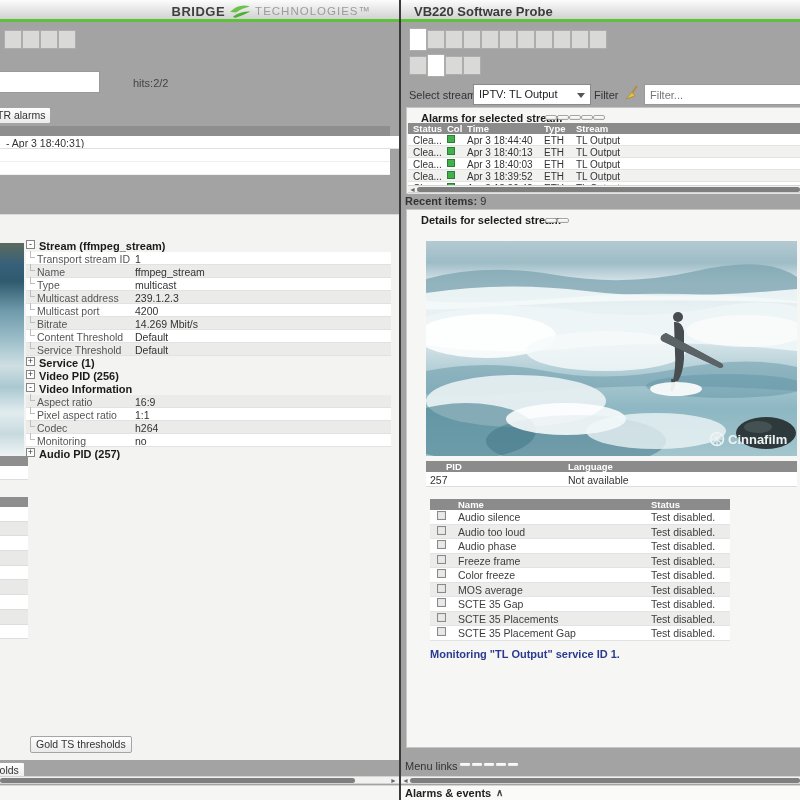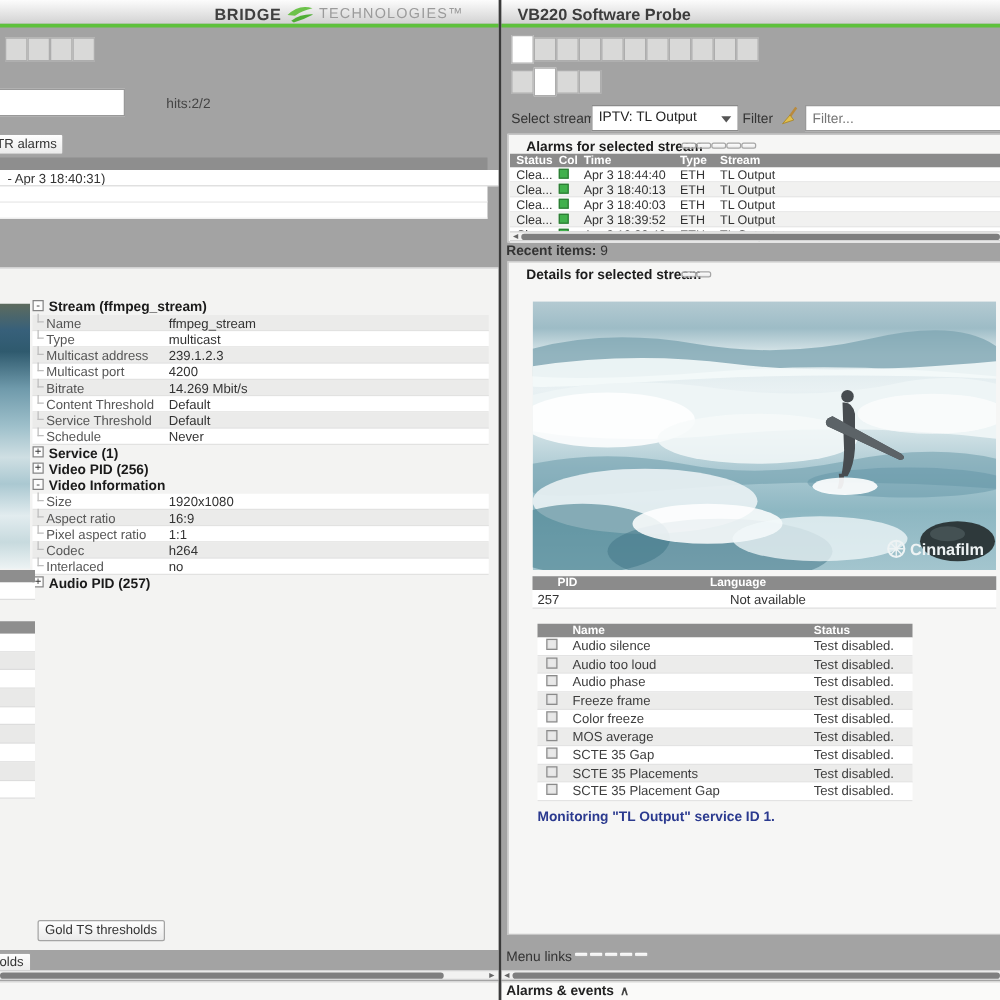--- a/index.html
+++ b/index.html
@@ -110,20 +110,26 @@
 
   <div id="tree">
     <div>
 
     <div class="tree-row group">
         <span class="expbox">-</span>
 
         <span class="tlabel">Stream (ffmpeg_stream)</span>
 
       </div>
+        <div class="tree-row">
+
+        <span class="twig"></span>
+        <span class="tlabel">Transport stream ID</span>
+        <span class="tvalue">1</span>
+      </div>
         <div class="tree-row alt">
 
         <span class="twig"></span>
         <span class="tlabel">Name</span>
         <span class="tvalue">ffmpeg_stream</span>
       </div>
         <div class="tree-row">
 
         <span class="twig"></span>
         <span class="tlabel">Type</span>
@@ -152,50 +158,38 @@
         <span class="twig"></span>
         <span class="tlabel">Content Threshold</span>
         <span class="tvalue">Default</span>
       </div>
         <div class="tree-row alt">
 
         <span class="twig"></span>
         <span class="tlabel">Service Threshold</span>
         <span class="tvalue">Default</span>
       </div>
-        <div class="tree-row">
-
-        <span class="twig"></span>
-        <span class="tlabel">Schedule</span>
-        <span class="tvalue">Never</span>
-      </div>
         <div class="tree-row group">
         <span class="expbox">+</span>
 
         <span class="tlabel">Service (1)</span>
 
       </div>
         <div class="tree-row group">
         <span class="expbox">+</span>
 
         <span class="tlabel">Video PID (256)</span>
 
       </div>
         <div class="tree-row group">
         <span class="expbox">-</span>
 
         <span class="tlabel">Video Information</span>
 
       </div>
-        <div class="tree-row">
-
-        <span class="twig"></span>
-        <span class="tlabel">Size</span>
-        <span class="tvalue">1920x1080</span>
-      </div>
         <div class="tree-row alt">
 
         <span class="twig"></span>
         <span class="tlabel">Aspect ratio</span>
         <span class="tvalue">16:9</span>
       </div>
         <div class="tree-row">
 
         <span class="twig"></span>
         <span class="tlabel">Pixel aspect ratio</span>
@@ -203,21 +197,21 @@
       </div>
         <div class="tree-row alt">
 
         <span class="twig"></span>
         <span class="tlabel">Codec</span>
         <span class="tvalue">h264</span>
       </div>
         <div class="tree-row">
 
         <span class="twig"></span>
-        <span class="tlabel">Interlaced</span>
+        <span class="tlabel">Monitoring</span>
         <span class="tvalue">no</span>
       </div>
         <div class="tree-row group">
         <span class="expbox">+</span>
 
         <span class="tlabel">Audio PID (257)</span>
 
       </div>
       </div>
   </div>
@@ -403,21 +397,21 @@
       </svg>
     </div>
 
     <div style="position:absolute;left:19px;top:251px;width:371px;">
       <div style="position:relative;height:11px;background:#8b8b8b;">
         <span style="position:absolute;left:4px;top:0;font-size:9.5px;font-weight:bold;color:#fff;padding-left:16px;">PID</span>
         <span style="position:absolute;left:142px;top:0;font-size:9.5px;font-weight:bold;color:#fff;">Language</span>
       </div>
       <div style="position:relative;height:15px;background:#fff;border-bottom:1px solid #ddd;">
         <span style="position:absolute;left:4px;top:2px;font-size:10.5px;">257</span>
-        <span style="position:absolute;left:158px;top:2px;font-size:10.5px;text-align:center;">Not available</span>
+        <span style="position:absolute;left:142px;top:2px;font-size:10.5px;text-align:center;">Not available</span>
       </div>
     </div>
 
     <div style="position:absolute;left:23px;top:289px;width:300px;">
       <div style="position:relative;height:11px;background:#8b8b8b;">
         <span style="position:absolute;left:28px;top:0;font-size:9.5px;font-weight:bold;color:#fff;">Name</span>
         <span style="position:absolute;left:221px;top:0;font-size:9.5px;font-weight:bold;color:#fff;">Status description</span>
       </div>
       <div>
 

